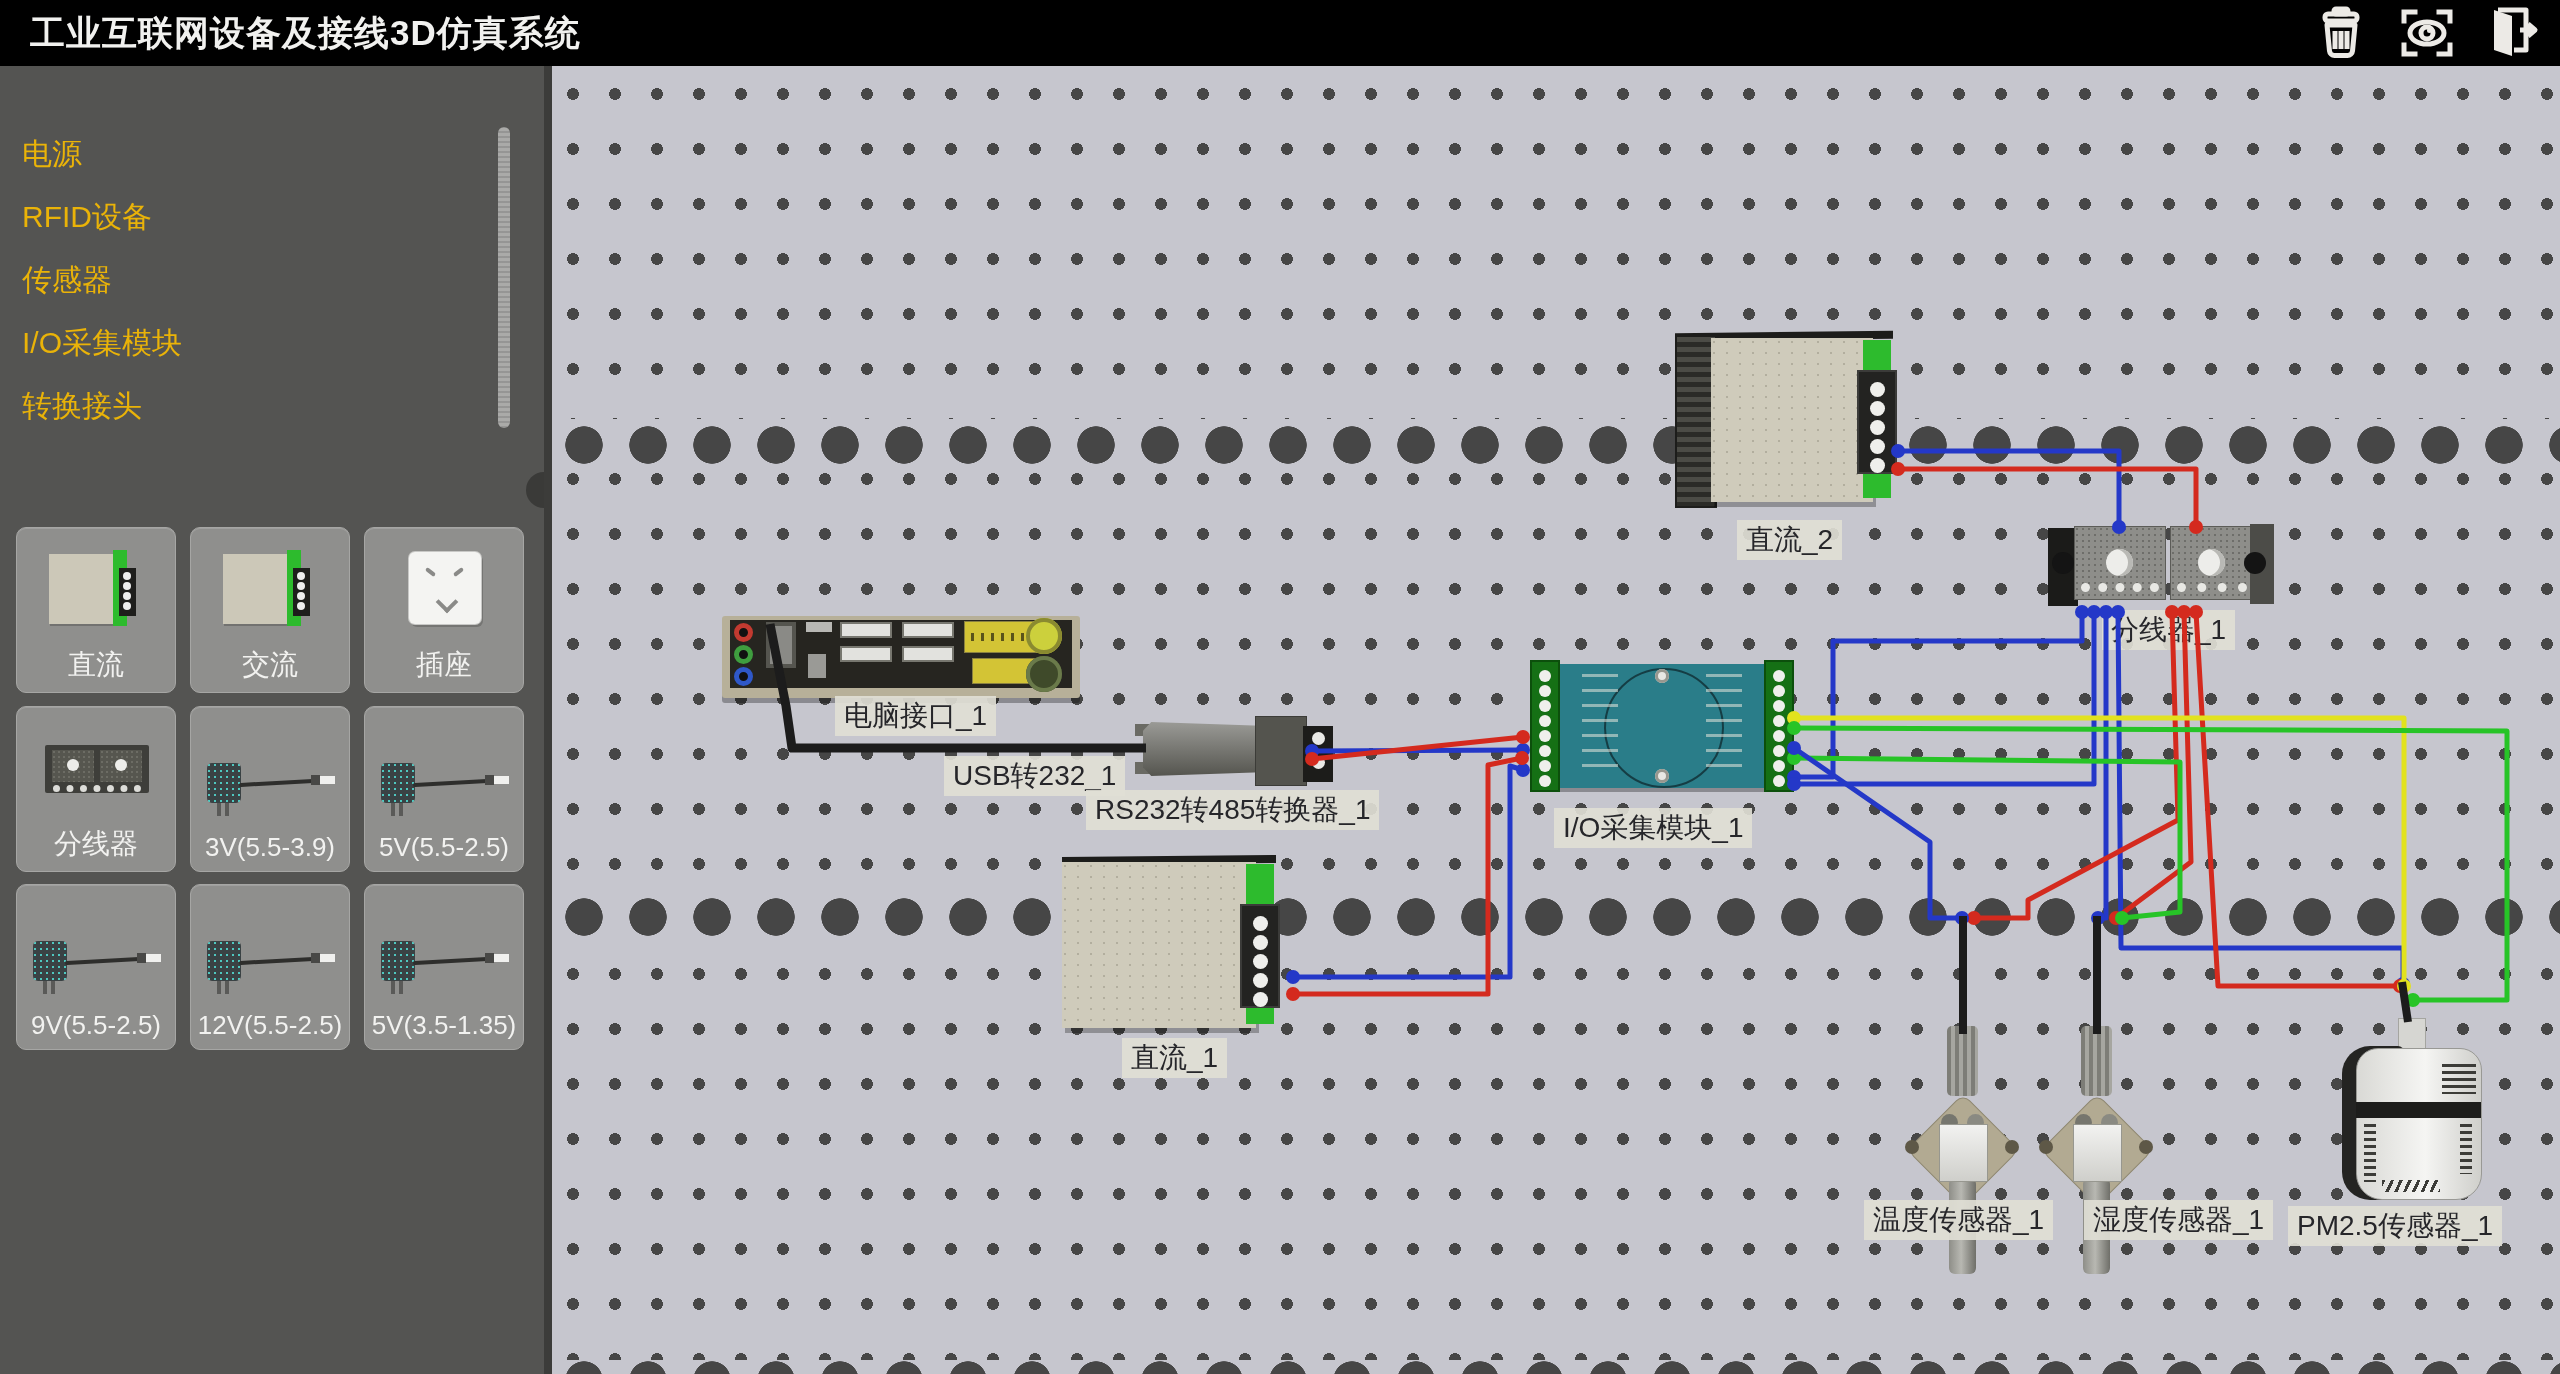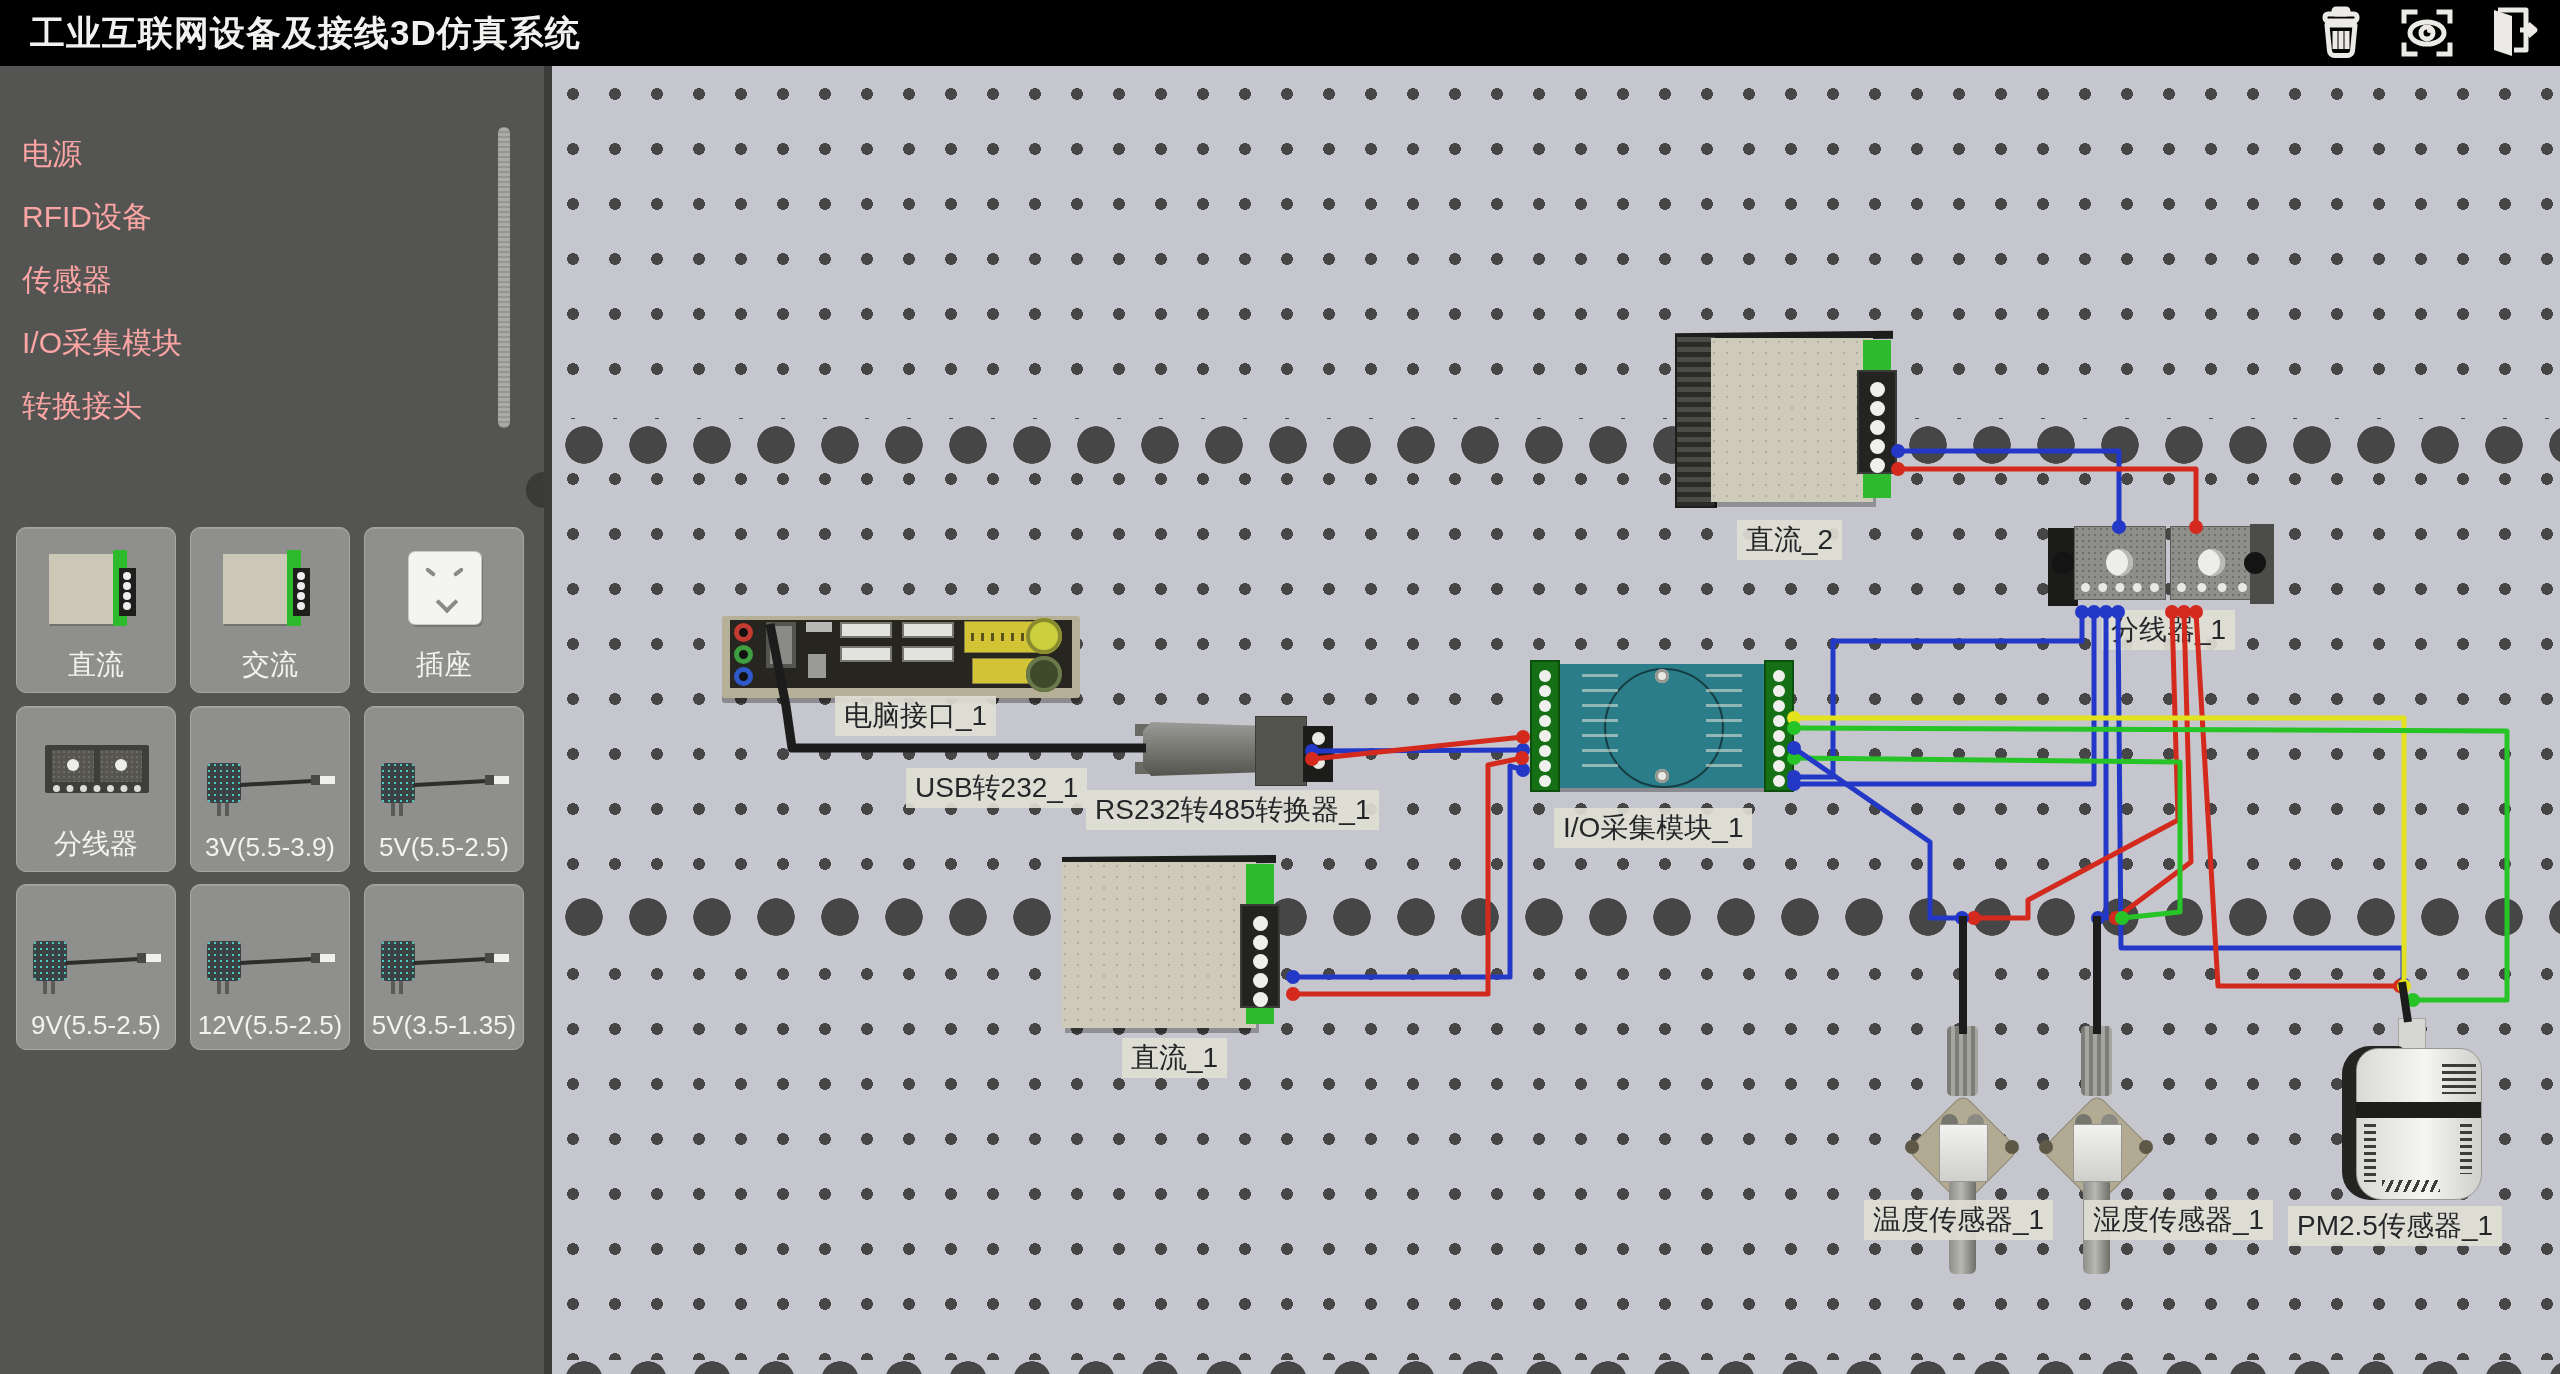--- a/index.html
+++ b/index.html
@@ -18,21 +18,21 @@
   #sidebar{position:absolute;left:0;top:66px;width:552px;height:1308px;background:#545452;z-index:30;
     border-right:8px solid #3c3c3a;box-sizing:border-box;}
   #tabstrip{position:absolute;left:0;top:0;width:544px;height:56px;background:#3f3f3d;}
   #tab-general{position:absolute;left:8px;top:2px;width:122px;height:54px;background:#4d4d4b;
     color:#ececea;font-size:30px;text-align:center;cursor:pointer;}
   #tab-general span{display:inline-block;margin-top:8px;padding:0 2px 4px 2px;border-bottom:3px solid #dcdcda;}
   #hamburger{position:absolute;right:44px;top:18px;width:30px;height:22px;cursor:pointer;}
   #hamburger i{position:absolute;left:0;width:30px;height:3px;background:#d8d8d6;}
   #hamburger i:nth-child(1){top:0}#hamburger i:nth-child(2){top:9px}#hamburger i:nth-child(3){top:18px}
   #menu{position:absolute;left:0;top:56px;width:544px;}
-  .mi{height:63px;line-height:63px;padding-left:22px;color:#fca5a5;font-size:30px;cursor:pointer;}
+  .mi{height:63px;line-height:63px;padding-left:22px;color:#eab308;font-size:30px;cursor:pointer;}
   #vscroll{position:absolute;left:498px;top:61px;width:12px;height:301px;border-radius:6px;background:#aaaaa8;
     background-image:repeating-linear-gradient(0deg,rgba(0,0,0,.12) 0 2px,transparent 2px 5px);}
   #notch{position:absolute;left:526px;top:406px;width:18px;height:36px;border-radius:18px 0 0 18px;background:#3a3a38;}
 
   
   #tiles{position:absolute;left:0;top:461px;width:544px;}
   .tile{position:absolute;width:160px;height:166px;background:#8f8f8d;border:1px solid #a6a6a4;
     border-radius:10px;box-sizing:border-box;cursor:pointer;box-shadow:inset 0 1px 0 rgba(255,255,255,.15);}
   .tile .tlabel{position:absolute;left:0;right:0;bottom:8px;text-align:center;color:#f2f2f0;font-size:28px;}
   .tile .tlabel.small{font-size:26px;}
@@ -427,21 +427,21 @@
         <i class="shell"></i>
       <i class="band"></i>
         <i class="v1"></i>
         <i class="v2"></i>
         <i class="v3"></i>
         <i class="v4"></i>
     </div>
 
     <div class="chip" style="left:1737px;top:454px;">直流_2</div>
     <div class="chip" style="left:835px;top:630px;">电脑接口_1</div>
-    <div class="chip" style="left:906px;top:690px;margin-top:12px;">USB转232_1</div>
+    <div class="chip" style="left:944px;top:690px;">USB转232_1</div>
     <div class="chip" style="left:1086px;top:724px;">RS232转485转换器_1</div>
     <div class="chip" style="left:1554px;top:742px;">I/O采集模块_1</div>
     <div class="chip" style="left:2102px;top:544px;">分线器_1</div>
     <div class="chip" style="left:1122px;top:972px;">直流_1</div>
     <div class="chip" style="left:1864px;top:1134px;">温度传感器_1</div>
     <div class="chip" style="left:2084px;top:1134px;">湿度传感器_1</div>
     <div class="chip" style="left:2288px;top:1140px;">PM2.5传感器_1</div>
   </main>
 
   <svg id="wires" viewBox="0 0 2560 1374">

